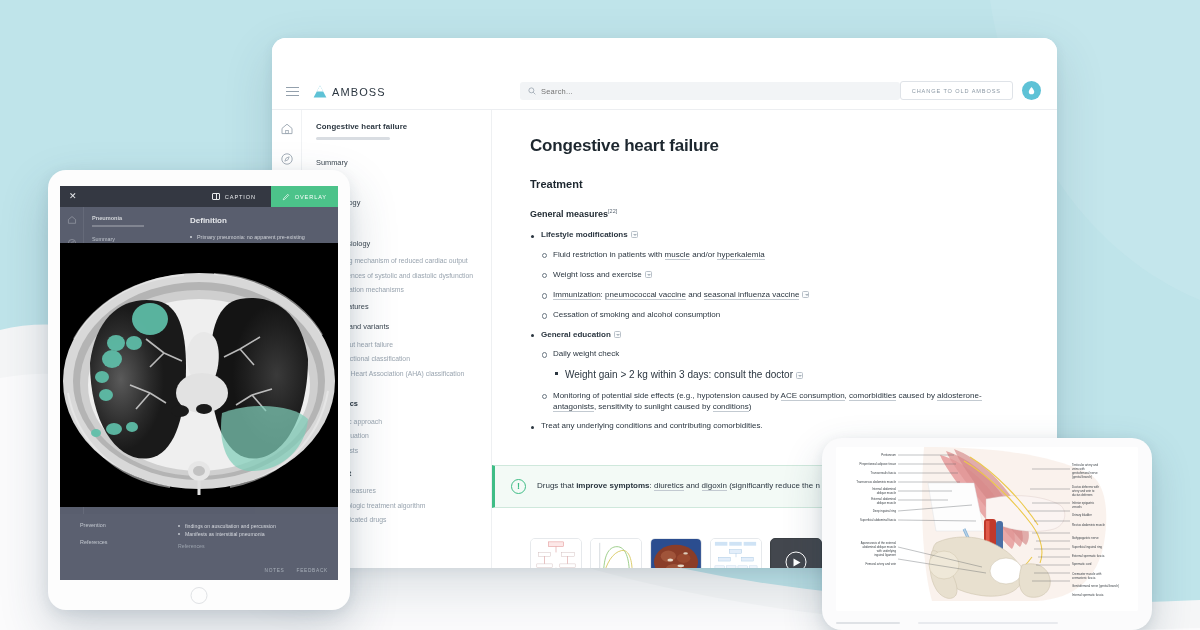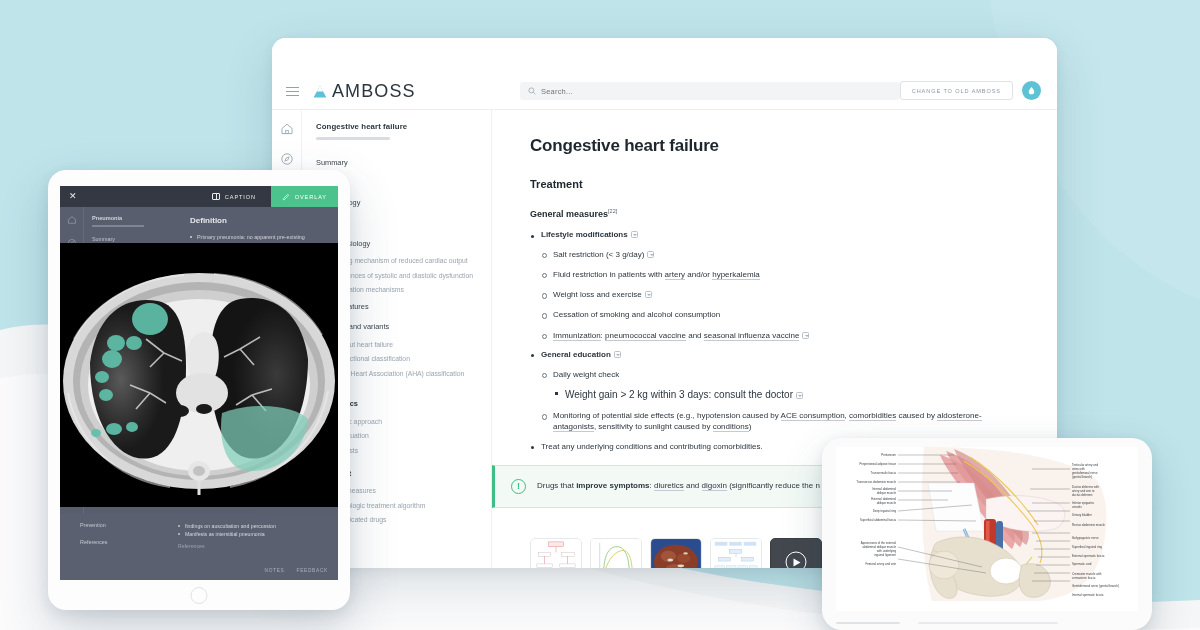--- a/index.html
+++ b/index.html
@@ -37,21 +37,21 @@
   }
   .hamburger { width: 13px; height: 9px; position: relative; margin-right: 14px; cursor: pointer; }
   .hamburger i { position: absolute; left: 0; width: 13px; height: 1.4px; background: #93a0ac; }
   .hamburger i:nth-child(1){top:0}
   .hamburger i:nth-child(2){top:3.8px}
   .hamburger i:nth-child(3){top:7.6px}
 
   #brand { display: flex; align-items: center; gap: 5px; }
   #brand-logo { width: 14px; height: 13px; }
   #brand-name {
-    font-size: 18px; letter-spacing: 1.1px; color: #2b3640; font-weight: 400;
+    font-size: 11px; letter-spacing: 1.1px; color: #2b3640; font-weight: 400;
   }
 
   #search-wrap {
     position: absolute; left: 248px; top: 8px; width: 380px; height: 18px;
     background: #f2f4f6; border-radius: 3px; display: flex; align-items: center;
     padding: 0 8px; gap: 5px; cursor: text;
   }
   #search-icon { width: 8px; height: 8px; flex: none; }
   #search-input {
     border: none; background: transparent; outline: none;
@@ -385,25 +385,24 @@
     </div>
 
     <div id="article">
       <div id="article-title">Congestive heart failure</div>
       <div id="article-section">Treatment</div>
       <div id="article-sub">
         <span>General measures</span><sup>[22]</sup>
       </div>
       <ul class="lvl1" id="bullet-root">
           <li><span class="txt bold">Lifestyle modifications</span><span class="tip"></span><ul class="lvl2">
-              <li><span class="txt">Salt restriction (&lt; 3 g/day)</span><span class="tip"></span></li>
-              <li><span class="txt">Fluid restriction in patients with <span class="lnk">artery</span> and/or <span class="lnk">hyperkalemia</span></span></li>
+              <li><span class="txt">Fluid restriction in patients with <span class="lnk">muscle</span> and/or <span class="lnk">hyperkalemia</span></span></li>
               <li><span class="txt">Weight loss and exercise</span><span class="tip"></span></li>
+              <li><span class="txt"><span class="lnk">Immunization</span>: <span class="lnk">pneumococcal vaccine</span> and <span class="lnk">seasonal influenza vaccine</span></span><span class="tip"></span></li>
               <li><span class="txt">Cessation of smoking and alcohol consumption</span></li>
-              <li><span class="txt"><span class="lnk">Immunization</span>: <span class="lnk">pneumococcal vaccine</span> and <span class="lnk">seasonal influenza vaccine</span></span><span class="tip"></span></li>
             </ul></li>
           <li><span class="txt bold">General education</span><span class="tip"></span><ul class="lvl2">
               <li><span class="txt">Daily weight check</span><ul class="lvl3">
                   <li><span class="txt">Weight gain &gt; 2 kg within 3 days: consult the doctor</span><span class="tip"></span></li>
                 </ul></li>
               <li><span class="txt">Monitoring of potential side effects (e.g., hypotension caused by <span class="lnk">ACE consumption</span>, <span class="lnk">comorbidities</span> caused by <span class="lnk">aldosterone-antagonists</span>, sensitivity to sunlight caused by <span class="lnk">conditions</span>)</span></li>
             </ul></li>
           <li><span class="txt">Treat any underlying conditions and contributing comorbidities.</span></li>
         </ul>
 

